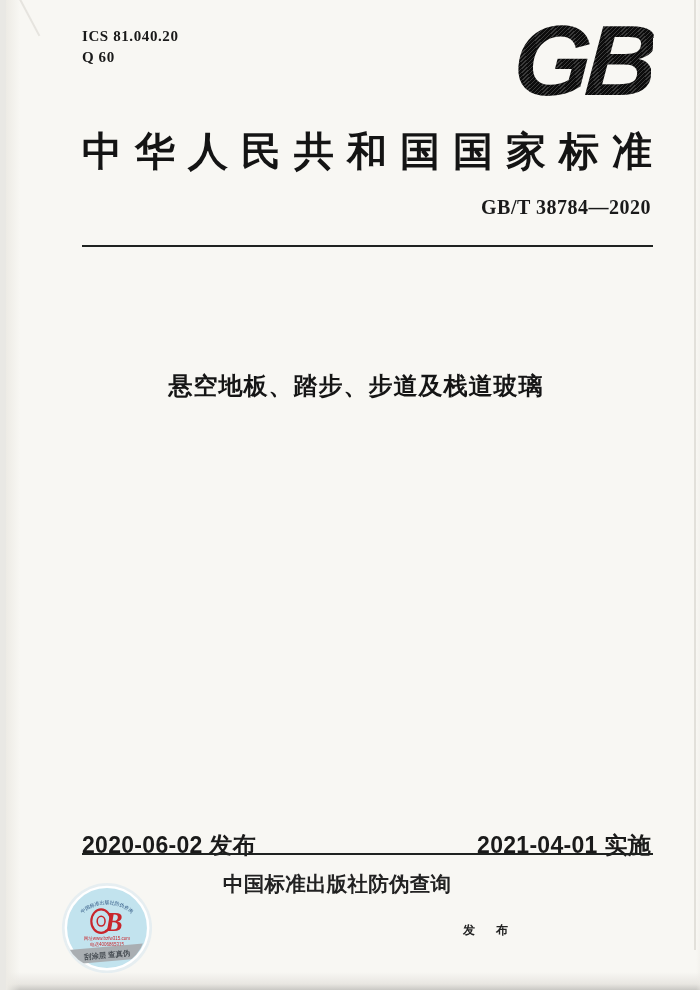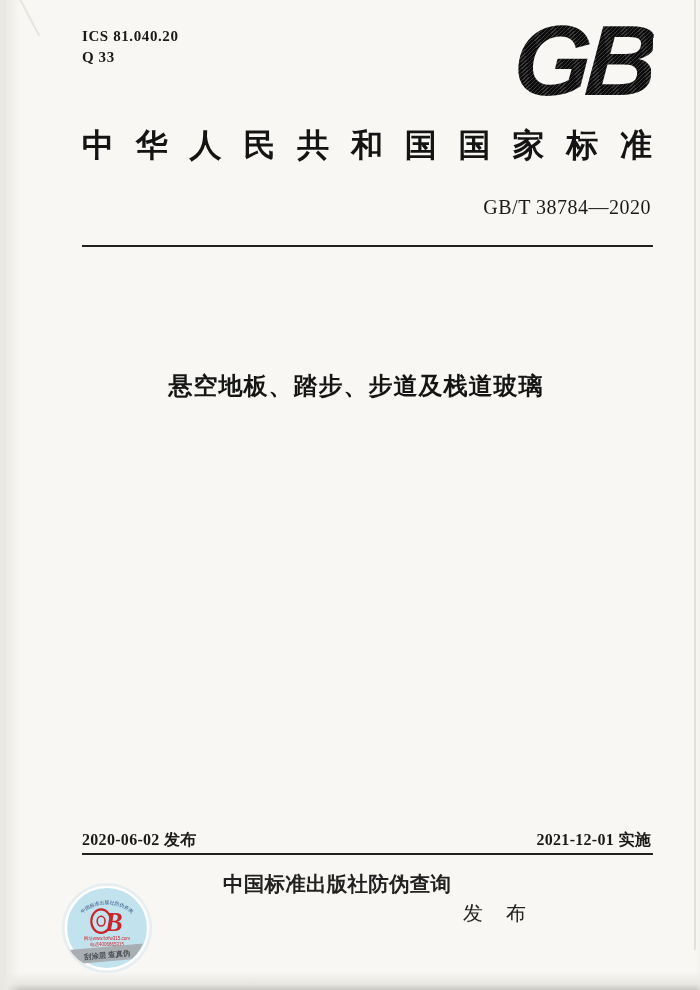--- a/index.html
+++ b/index.html
@@ -20,65 +20,65 @@
   .gb-logo{
     position:absolute;right:54px;top:14px;
     font-family:"Liberation Sans",sans-serif;font-weight:bold;font-style:italic;
     font-size:100px;line-height:.92;letter-spacing:-6px;
     transform:skewX(-4deg);
     background:repeating-linear-gradient(135deg,#0c0c0c 0 2px,#3a3a3a 2px 3px);
     -webkit-background-clip:text;background-clip:text;color:transparent;
   }
   .nat-title{
     position:absolute;left:76px;top:124px;width:570px;
-    font-size:32px;font-weight:bold;font-family:"Liberation Serif",serif;
+    font-size:40px;font-weight:bold;font-family:"Liberation Serif",serif;
     text-align:justify;text-align-last:justify;white-space:nowrap;color:#141414;
   }
-  .std-num{position:absolute;right:55px;top:196px;font-size:20px;font-weight:normal;letter-spacing:.5px;font-family:"Liberation Serif",serif;}
+  .std-num{position:absolute;right:55px;top:196px;font-size:20px;font-weight:bold;letter-spacing:.5px;font-family:"Liberation Serif",serif;}
   .rule{position:absolute;left:76px;width:571px;height:2px;background:#1f2220;}
   .rule1{top:245px;}
   .rule2{top:853px;}
   .main-title{
     position:absolute;left:0;right:0;top:370px;text-align:center;
     font-family:"Liberation Sans",sans-serif;font-weight:bold;font-size:24px;letter-spacing:1px;color:#151515;
   }
   .en-title{position:absolute;left:0;right:0;top:438px;text-align:center;font-size:17px;font-weight:bold;font-family:"Liberation Serif",serif;letter-spacing:.3px;}
-  .date{position:absolute;top:830px;font-family:Liberation Serif, serif;font-weight:bold;font-size:16px;letter-spacing:.3px;}
+  .date{position:absolute;top:830px;font-family:Liberation Sans, sans-serif;font-weight:bold;font-size:23px;letter-spacing:.3px;}
   .date-issue{left:76px;}
   .date-impl{right:55px;}
   .pub-block{position:absolute;left:217px;top:873px;width:228px;}
   .pub-line{font-size:20.5px;font-weight:bold;font-family:"Liberation Serif",serif;line-height:1.12;text-align:justify;text-align-last:justify;white-space:nowrap;color:#222;}
-  .pub-label{position:absolute;left:457px;top:900px;font-size:20px;font-weight:normal;font-family:"Liberation Serif",serif;letter-spacing:9px;color:#222;}
+  .pub-label{position:absolute;left:457px;top:922px;font-size:12px;font-weight:bold;font-family:"Liberation Serif",serif;letter-spacing:9px;color:#222;}
   .sticker{position:absolute;left:52px;top:881px;width:98px;height:98px;}
 </style>
 </head>
 <body>
 
 <div class="page">
 
   <div class="crease"></div>
   <div class="right-edge"></div>
 
   <div class="ics">
     <div>ICS 81.040.20</div>
-    <div>Q 33</div>
+    <div>Q 60</div>
   </div>
 
   <div class="gb-logo">GB</div>
 
   <div class="nat-title">中华人民共和国国家标准</div>
 
   <div class="std-num">GB/T 38784—2020</div>
 
   <div class="rule rule1"></div>
 
   <div class="main-title">悬空地板、踏步、步道及栈道玻璃</div>
 
   <div class="date date-issue">2020-06-02 发布</div>
-  <div class="date date-impl">2021-12-01 实施</div>
+  <div class="date date-impl">2021-04-01 实施</div>
 
   <div class="rule rule2"></div>
 
   <div class="pub-block">
     <div class="pub-line">中国标准出版社防伪查询</div>
   </div>
   <div class="pub-label">发 布</div>
 
   <svg class="sticker" viewBox="0 0 100 100">
     <defs>

